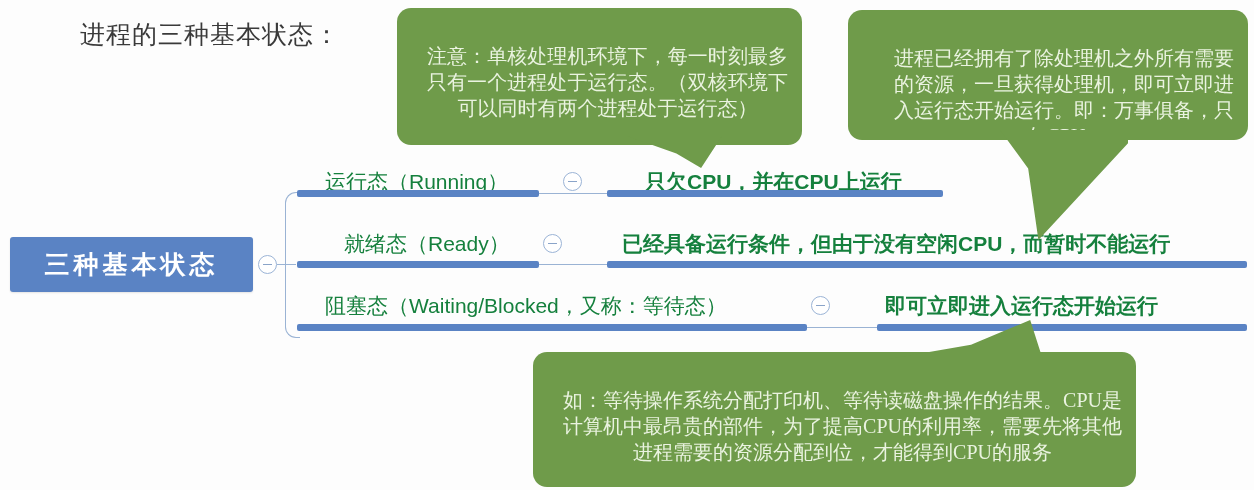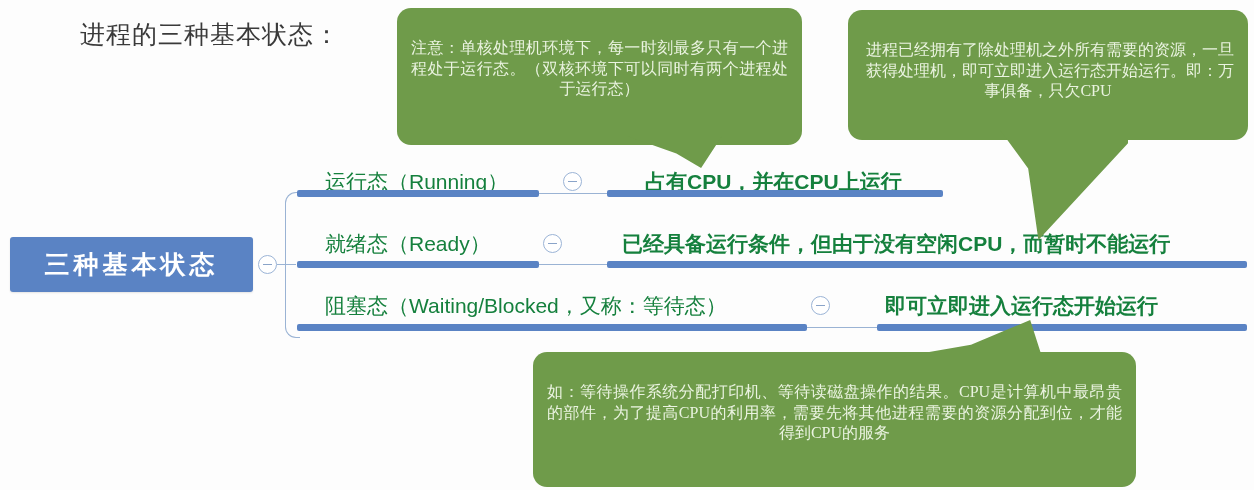--- a/index.html
+++ b/index.html
@@ -31,24 +31,24 @@
     margin-left: 40px;
   }
 
   
   .callout {
     position: absolute;
     background: #6f9b4a;
     border-radius: 14px;
     color: #eaf3e0;
     font-family: "Liberation Serif", "DejaVu Serif", serif;
-    font-size: 16px;
+    font-size: 20px;
     line-height: 1.30;
     box-sizing: border-box;
-    padding: 9px 14px 8px 14px;
+    padding: 9px 14px 8px 30px;
     text-align: justify;
     text-align-last: center;
     white-space: pre-line;
   }
   .callout.ragged {
     text-align: right;
     text-align-last: center;
   }
   .tail {
     position: absolute;
@@ -186,24 +186,24 @@
   <div class="collapse-btn" style="left:258px; top:255px;"></div>
 
   <div class="conn conn-h" style="left:277px; top:264px; width:19px;"></div>
 
   <div class="conn-elbow" style="left:285px; top:192px; width:14px; height:144px;"></div>
 
   <div class="branch-label" style="left:325px; top:168px;">运行态（Running）</div>
   <div class="bar" style="left:297px; top:190px; width:242px;"></div>
   <div class="conn conn-h" style="left:539px; top:193px; width:68px;"></div>
   <div class="collapse-btn" style="left:563px; top:172px;"></div>
-  <div class="branch-value" style="left:645px; top:168px;">占有CPU，并在CPU上运行</div>
+  <div class="branch-value" style="left:645px; top:168px;">只欠CPU，并在CPU上运行</div>
   <div class="bar" style="left:607px; top:190px; width:336px;"></div>
 
-  <div class="branch-label" style="left:325px; top:230px;text-align:right;">就绪态（Ready）</div>
+  <div class="branch-label" style="left:344px; top:230px;text-align:right;">就绪态（Ready）</div>
   <div class="bar" style="left:297px; top:261px; width:242px;"></div>
   <div class="conn conn-h" style="left:539px; top:264px; width:68px;"></div>
   <div class="collapse-btn" style="left:543px; top:234px;"></div>
   <div class="branch-value" style="left:622px; top:230px;">已经具备运行条件，但由于没有空闲CPU，而暂时不能运行</div>
   <div class="bar" style="left:607px; top:261px; width:640px;"></div>
 
   <div class="branch-label" style="left:325px; top:292px;text-align:center;">阻塞态（Waiting/Blocked，又称：等待态）</div>
   <div class="bar" style="left:297px; top:324px; width:510px;"></div>
   <div class="conn conn-h" style="left:807px; top:327px; width:70px;"></div>
   <div class="collapse-btn" style="left:811px; top:296px;"></div>

